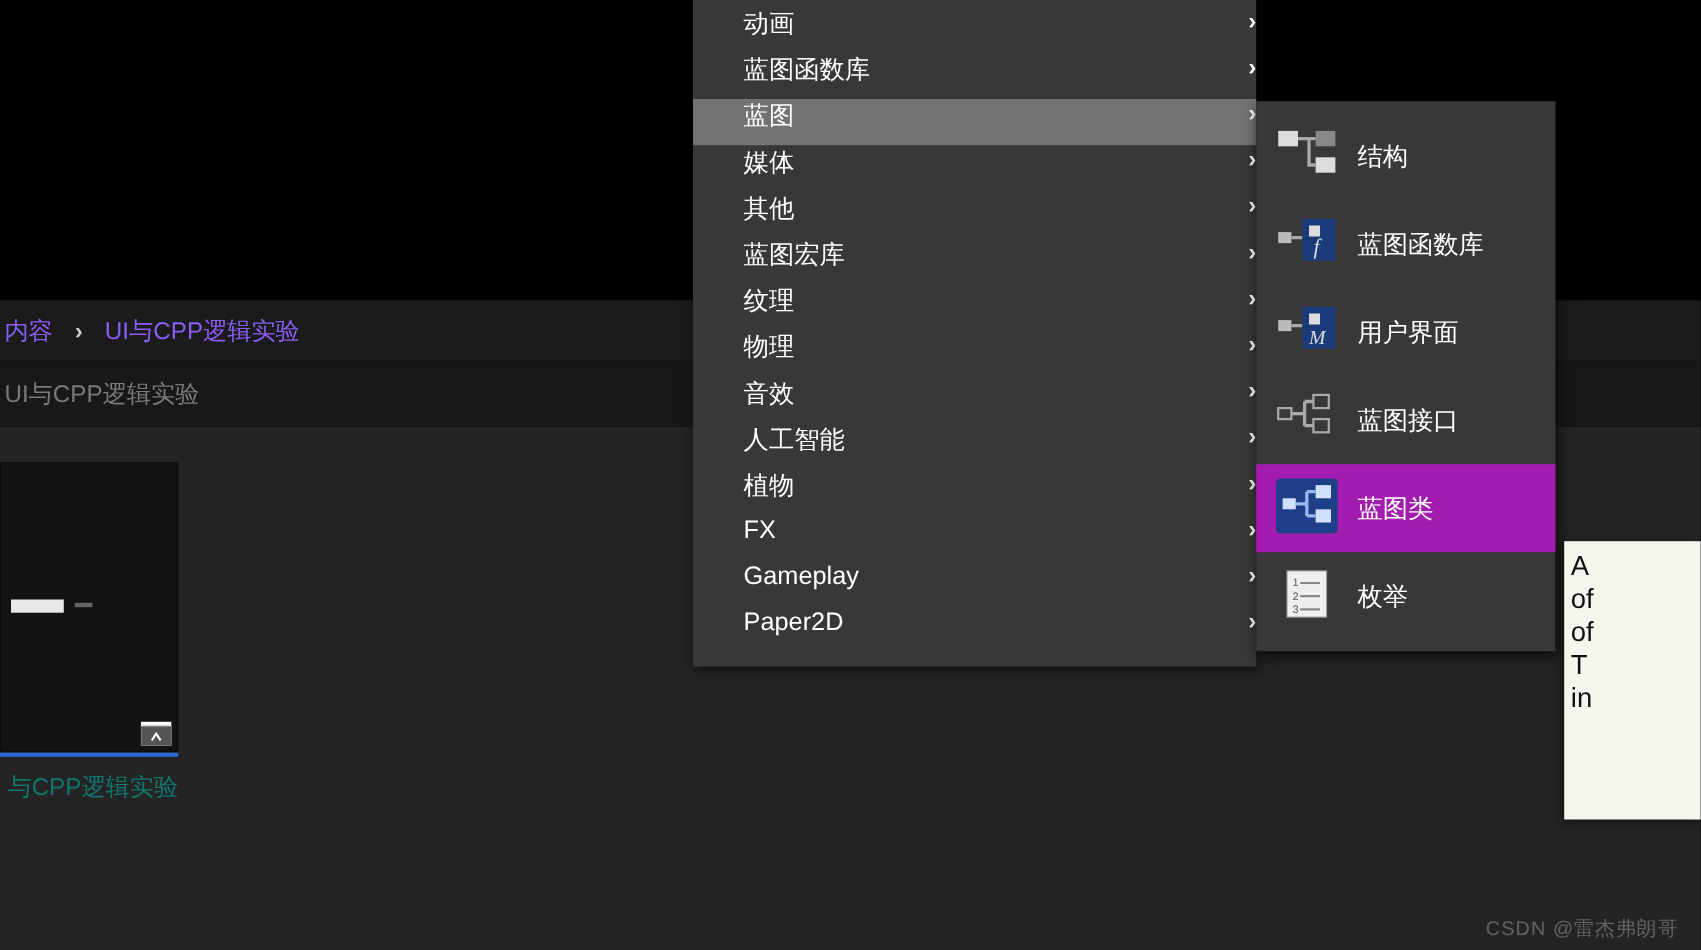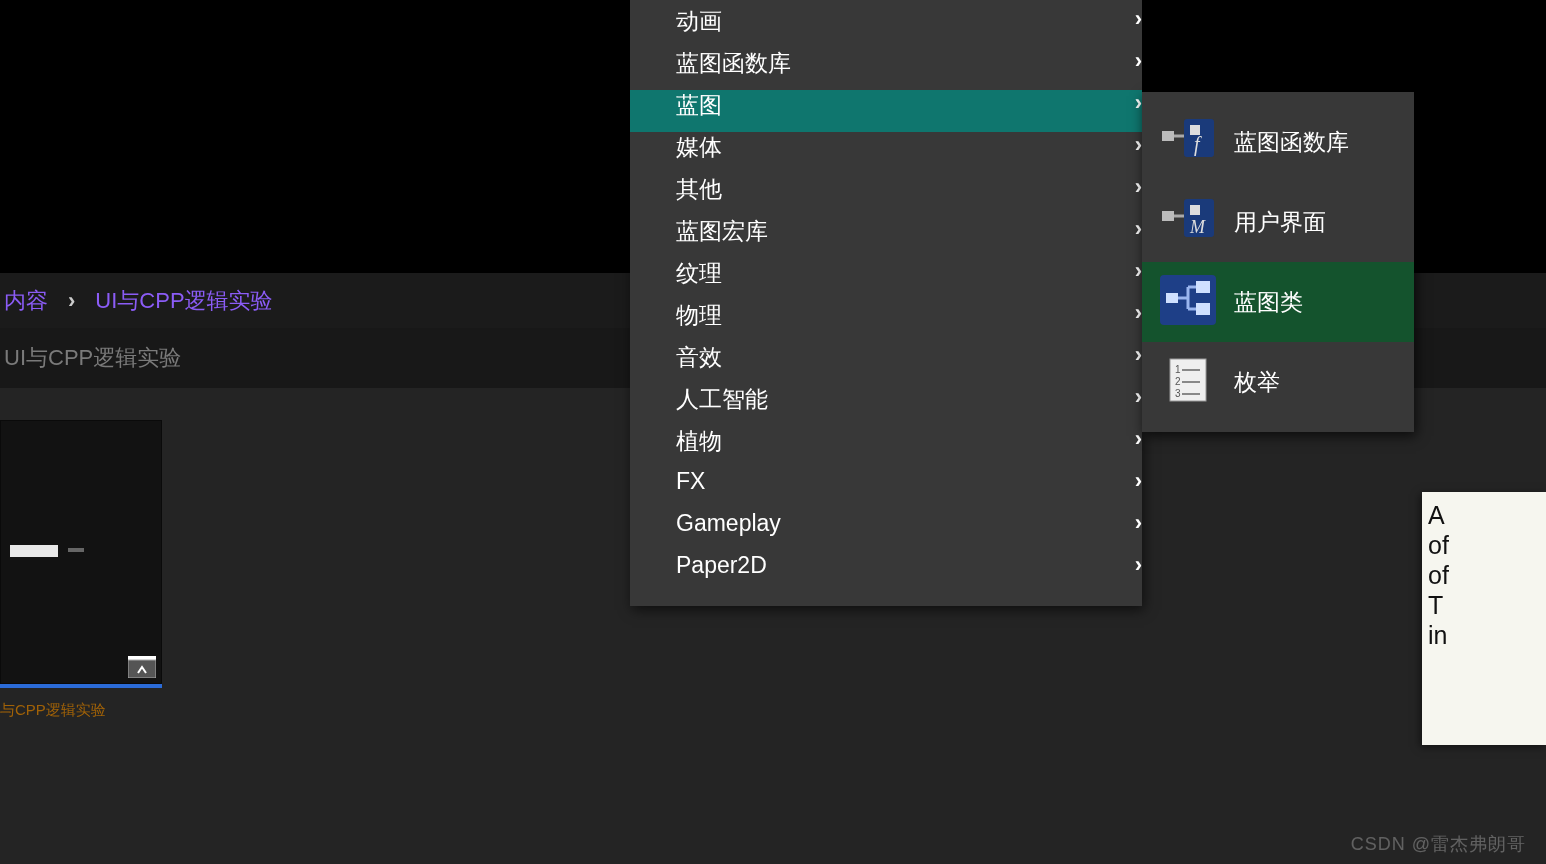--- a/index.html
+++ b/index.html
@@ -107,24 +107,25 @@
     height: 22px;
     color: #fff;
   }
   .asset-underbar {
     height: 4px;
     width: 100%;
     background: #2b6bd8;
   }
   .asset-label {
     margin-top: 13px;
-    color: #a16207;
-    font-size: 15px;
+    color: #0f766e;
+    font-size: 22px;
     white-space: nowrap;
     overflow: hidden;
+    text-align: right;
   }
 
   
   .menu {
     position: absolute;
     left: 630px;
     top: 0;
     width: 512px;
     background: #383838;
     box-shadow: 2px 4px 12px rgba(0,0,0,0.6);
@@ -135,21 +136,21 @@
     display: flex;
     align-items: flex-start;
     justify-content: space-between;
     padding-left: 46px;
     padding-right: 0;
     color: #fff;
     font-size: 23px;
     cursor: default;
   }
   .menu-item.selected {
-    background: #0f766e;
+    background: #737373;
   }
   .menu-item .chev-right {
     font-size: 22px;
     color: #fff;
     font-weight: bold;
   }
 
   
   .submenu {
     position: absolute;
@@ -164,21 +165,21 @@
     height: 80px;
     display: flex;
     align-items: center;
     padding-left: 16px;
     font-size: 23px;
     color: #fff;
     cursor: default;
     gap: 16px;
   }
   .sub-item.selected {
-    background: #14532d;
+    background: #a21caf;
   }
 
   
   .ico-wrap {
     width: 60px;
     display: flex;
     flex-direction: column;
     align-items: center;
   }
   .ico {
@@ -305,20 +306,35 @@
     <span class="chev-right">›</span>
   </div>
   <div class="menu-item">
     <span>Paper2D</span>
     <span class="chev-right">›</span>
   </div>
 </div>
 
 <div class="submenu">
 
+  <div class="sub-item">
+    <div class="ico-wrap">
+      <div class="ico">
+        <svg viewBox="0 0 56 50" width="56" height="50">
+          <rect x="2" y="4" width="18" height="14" fill="#ddd"></rect>
+          <rect x="36" y="28" width="18" height="14" fill="#ddd"></rect>
+          <rect x="36" y="4" width="18" height="14" fill="#888"></rect>
+          <path d="M20 11 H30 V35 H36" stroke="#aaa" stroke-width="3" fill="none"></path>
+          <path d="M30 11 H36" stroke="#aaa" stroke-width="3" fill="none"></path>
+        </svg>
+      </div>
+      <div class="underline" style="background:#2bd4c6"></div>
+    </div>
+    <span>结构</span>
+  </div>
 
   <div class="sub-item">
     <div class="ico-wrap">
       <div class="ico">
         <svg viewBox="0 0 56 50" width="56" height="50">
           <rect x="2" y="16" width="12" height="10" fill="#bbb"></rect>
           <path d="M14 21 H24" stroke="#aaa" stroke-width="3"></path>
           <rect x="24" y="4" width="30" height="38" fill="#1a3a7a" rx="3"></rect>
           <rect x="30" y="10" width="10" height="10" fill="#ddd"></rect>
           <text x="34" y="36" font-family="serif" font-style="italic" font-size="20" fill="#ddd">f</text>
@@ -338,20 +354,34 @@
           <rect x="24" y="4" width="30" height="38" fill="#1a3a7a" rx="3"></rect>
           <rect x="30" y="10" width="10" height="10" fill="#ddd"></rect>
           <text x="30" y="38" font-family="serif" font-style="italic" font-size="18" fill="#ddd">M</text>
         </svg>
       </div>
       <div class="underline" style="background:#3b6fe0"></div>
     </div>
     <span>用户界面</span>
   </div>
 
+  <div class="sub-item">
+    <div class="ico-wrap">
+      <div class="ico">
+        <svg viewBox="0 0 56 50" width="56" height="50">
+          <rect x="2" y="16" width="12" height="10" fill="none" stroke="#aaa" stroke-width="2"></rect>
+          <path d="M14 21 H26 M26 10 V32 M26 10 H34 M26 32 H34" stroke="#aaa" stroke-width="3" fill="none"></path>
+          <rect x="34" y="4" width="14" height="12" fill="none" stroke="#aaa" stroke-width="2"></rect>
+          <rect x="34" y="26" width="14" height="12" fill="none" stroke="#aaa" stroke-width="2"></rect>
+        </svg>
+      </div>
+      <div class="underline" style="background:#3b6fe0"></div>
+    </div>
+    <span>蓝图接口</span>
+  </div>
 
   <div class="sub-item selected">
     <div class="ico-wrap">
       <div class="ico" style="background:#1e3f87;border-radius:4px;">
         <svg viewBox="0 0 56 50" width="56" height="50">
           <rect x="6" y="18" width="12" height="10" fill="#cfe0ff"></rect>
           <path d="M18 23 H28 M28 12 V34 M28 12 H36 M28 34 H36" stroke="#9ab6ef" stroke-width="3" fill="none"></path>
           <rect x="36" y="6" width="14" height="12" fill="#cfe0ff"></rect>
           <rect x="36" y="28" width="14" height="12" fill="#cfe0ff"></rect>
         </svg>

